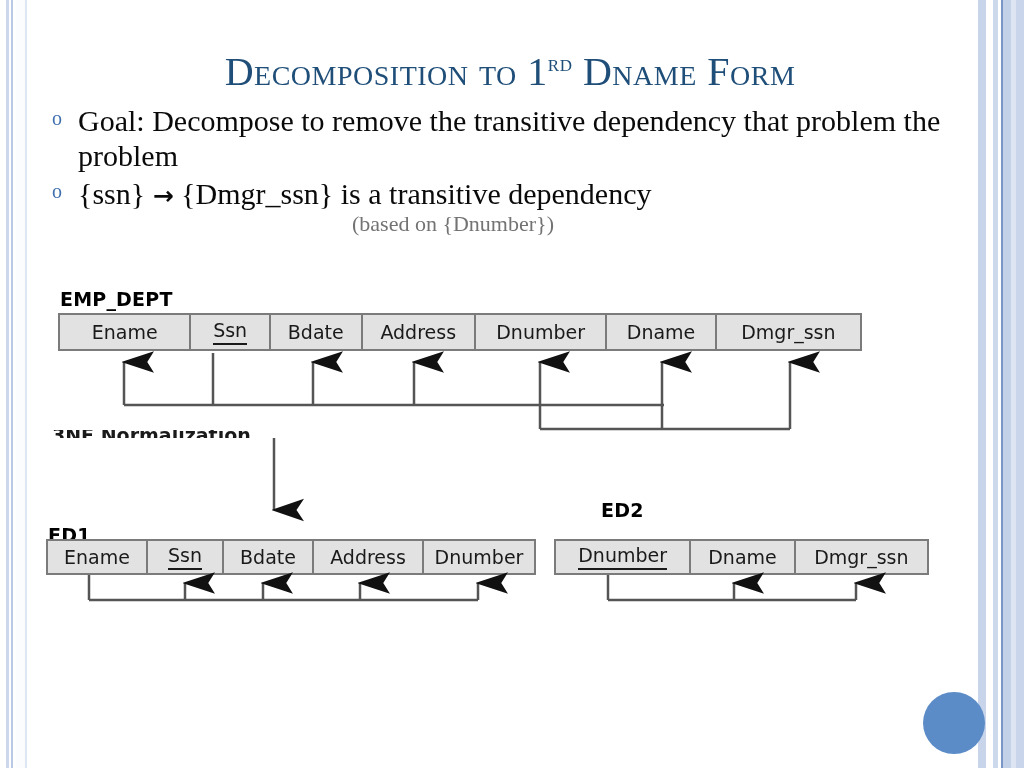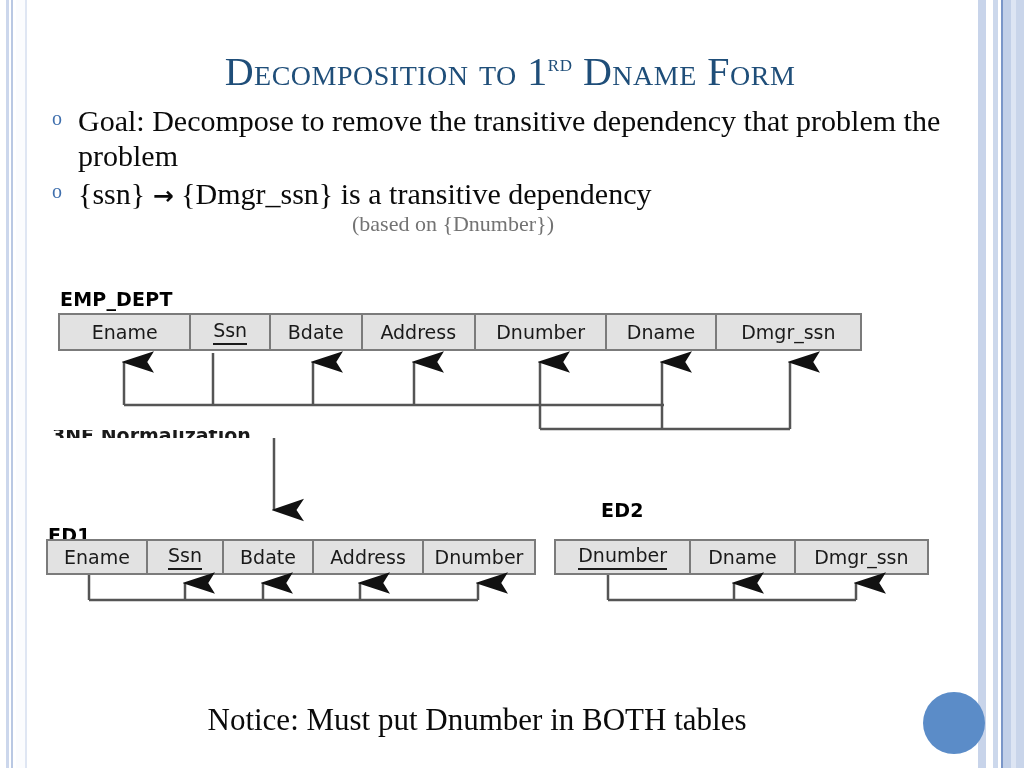--- a/index.html
+++ b/index.html
@@ -306,15 +306,14 @@
 
     <svg class="fd" width="1024" height="390">
       <path d="M 608 322 L 856 322" stroke="#555555" stroke-width="2.5" fill="none"></path>
       <line x1="608" y1="297" x2="608" y2="322" stroke="#555555" stroke-width="2.5"></line>
       <line x1="734" y1="322" x2="734" y2="305" stroke="#555555" stroke-width="2.5" marker-end="url(#ah)"></line>
       <line x1="856" y1="322" x2="856" y2="305" stroke="#555555" stroke-width="2.5" marker-end="url(#ah)"></line>
     </svg>
 
   </div>
 
-  <div class="caption">Notice:  Must put Dnumber in BOTH tables</div>
 
 </div>
 
 </body></html>

